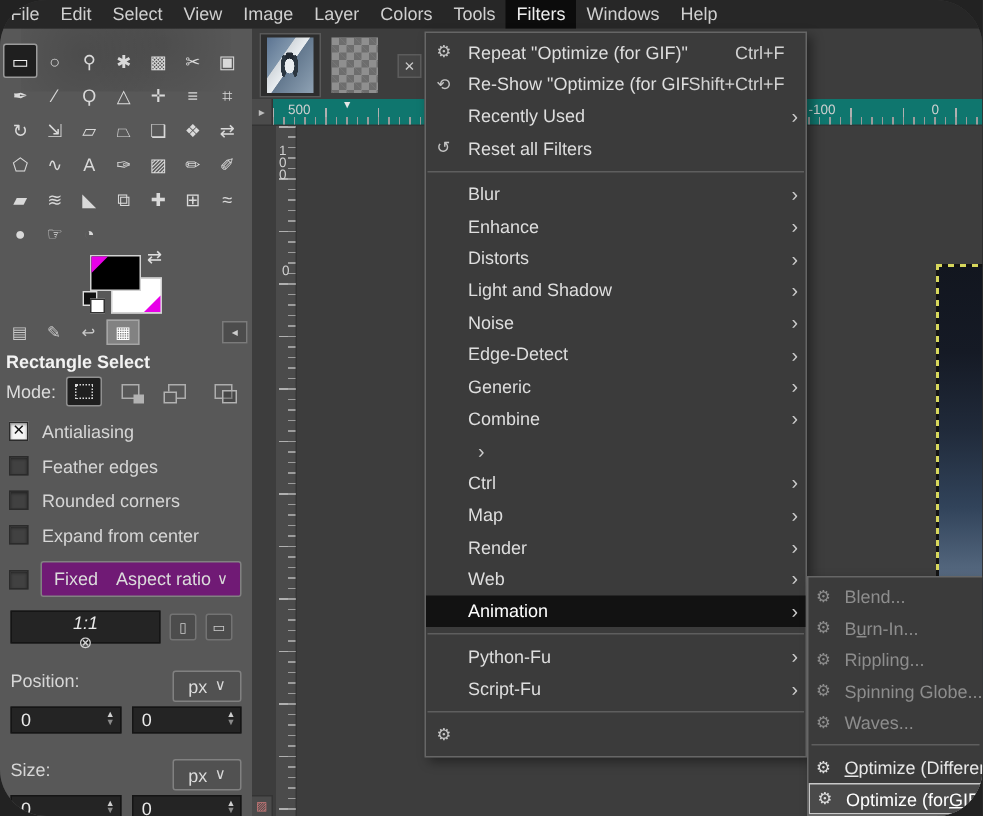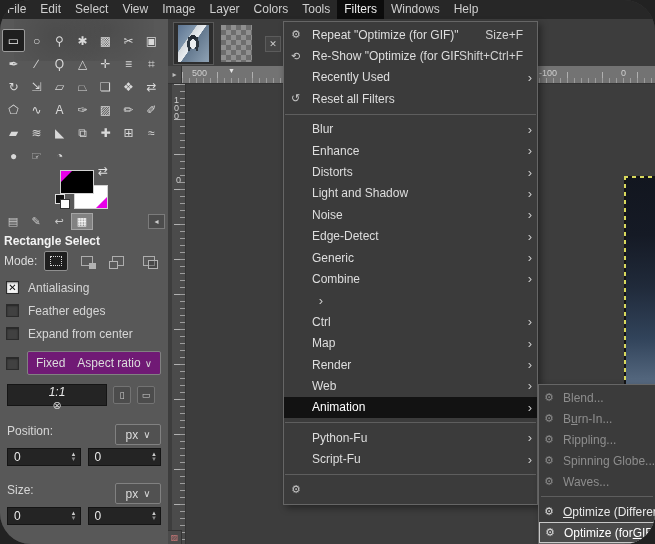--- a/index.html
+++ b/index.html
@@ -100,30 +100,30 @@
                  radial-gradient(ellipse 2px 8px at 82% 50%,#2b3640 0 90%,transparent 95%);}
   .thumb.checker{background:#8f8f8f;
       background-image:linear-gradient(45deg,#6d6d6d 25%,transparent 25%,transparent 75%,#6d6d6d 75%),
                        linear-gradient(45deg,#6d6d6d 25%,transparent 25%,transparent 75%,#6d6d6d 75%);
       background-size:10px 10px;background-position:0 0,5px 5px;}
   .tab-close{position:absolute;left:97px;top:17px;width:14px;height:14px;border:1px solid #5c5c5c;
       background:#454545;color:#cdcdcd;font-size:9px;display:flex;align-items:center;justify-content:center;}
   .ruler-corner{position:absolute;left:0;top:47px;width:14px;height:18px;background:#4b4b4b;
       border-right:1px solid #343434;border-bottom:1px solid #343434;display:flex;align-items:center;
       justify-content:center;font-size:8px;color:#bdbdbd;box-sizing:border-box;}
-  .h-ruler{position:absolute;left:14px;top:47px;right:0;height:18px;background:#737373;
+  .h-ruler{position:absolute;left:14px;top:47px;right:0;height:18px;background:#0f766e;
       border-bottom:1px solid #343434;box-sizing:border-box;z-index:2;}
   .h-ruler::after{content:"";position:absolute;left:0;right:0;bottom:0;height:5px;
       background:repeating-linear-gradient(90deg,#9c9c9c 0 1px,transparent 1px 7px);}
   .h-ruler::before{content:"";position:absolute;left:0;right:0;bottom:0;height:11px;
       background:repeating-linear-gradient(90deg,#b0b0b0 0 1px,transparent 1px 35px);}
   .h-num{position:absolute;top:2px;font-size:9px;color:#d0d0d0;z-index:3;}
   .h-num.n1{left:10px;} .h-num.n2{left:357px;} .h-num.n3{left:439px;}
   .h-marker{position:absolute;left:46px;top:1px;font-size:7px;color:#e6e6e6;z-index:3;}
-  .v-ruler{position:absolute;left:4px;top:65px;width:14px;bottom:0;background:#4b4b4b;
+  .v-ruler{position:absolute;left:16px;top:65px;width:14px;bottom:0;background:#4b4b4b;
       border-right:1px solid #343434;box-sizing:border-box;z-index:2;}
   .v-ruler::after{content:"";position:absolute;top:0;bottom:0;right:0;width:5px;
       background:repeating-linear-gradient(180deg,#9c9c9c 0 1px,transparent 1px 7px);}
   .v-ruler::before{content:"";position:absolute;top:0;bottom:0;right:0;width:11px;
       background:repeating-linear-gradient(180deg,#b0b0b0 0 1px,transparent 1px 35px);}
   .v-num{position:absolute;left:2px;font-size:9px;line-height:8px;color:#d0d0d0;width:8px;
       word-break:break-all;z-index:3;}
   .v-num.n1{top:12px;} .v-num.n2{top:92px;left:4px;}
   .quickmask{position:absolute;left:0;bottom:0;width:14px;height:14px;background:#4b4b4b;
       border-top:1px solid #343434;border-right:1px solid #343434;box-sizing:border-box;
@@ -288,20 +288,24 @@
       <div class="chk-row" style="margin-top:4px;">
         <span class="cb checked">✕</span>
         <span>Antialiasing</span>
       </div>
       <div class="chk-row">
         <span class="cb"></span>
         <span>Feather edges</span>
       </div>
       <div class="chk-row">
         <span class="cb"></span>
+        <span>Rounded corners</span>
+      </div>
+      <div class="chk-row">
+        <span class="cb"></span>
         <span>Expand from center</span>
       </div>
 
       <div class="fixed-row">
         <span class="cb"></span>
         <span class="fixed-ctl">
           <span class="fl">Fixed</span>
           <span>Aspect ratio</span>
           <span class="chev">∨</span>
         </span>
@@ -369,21 +373,21 @@
         
       </div>
 
     </div>
   </div>
 
   <div class="filters-menu">
     <div class="fm-item">
       <span class="fm-ico">⚙</span>
       <span class="fm-label">Repeat "Optimize (for GIF)"</span>
-      <span class="fm-short">Size+F</span>
+      <span class="fm-short">Ctrl+F</span>
     </div>
     <div class="fm-item">
       <span class="fm-ico">⟲</span>
       <span class="fm-label">Re-Show "Optimize (for GIF)"</span>
       <span class="fm-short">Shift+Ctrl+F</span>
     </div>
     <div class="fm-item">
       <span class="fm-ico"></span>
       <span class="fm-label">Recently Used</span>
       <span class="fm-arrow">›</span>

